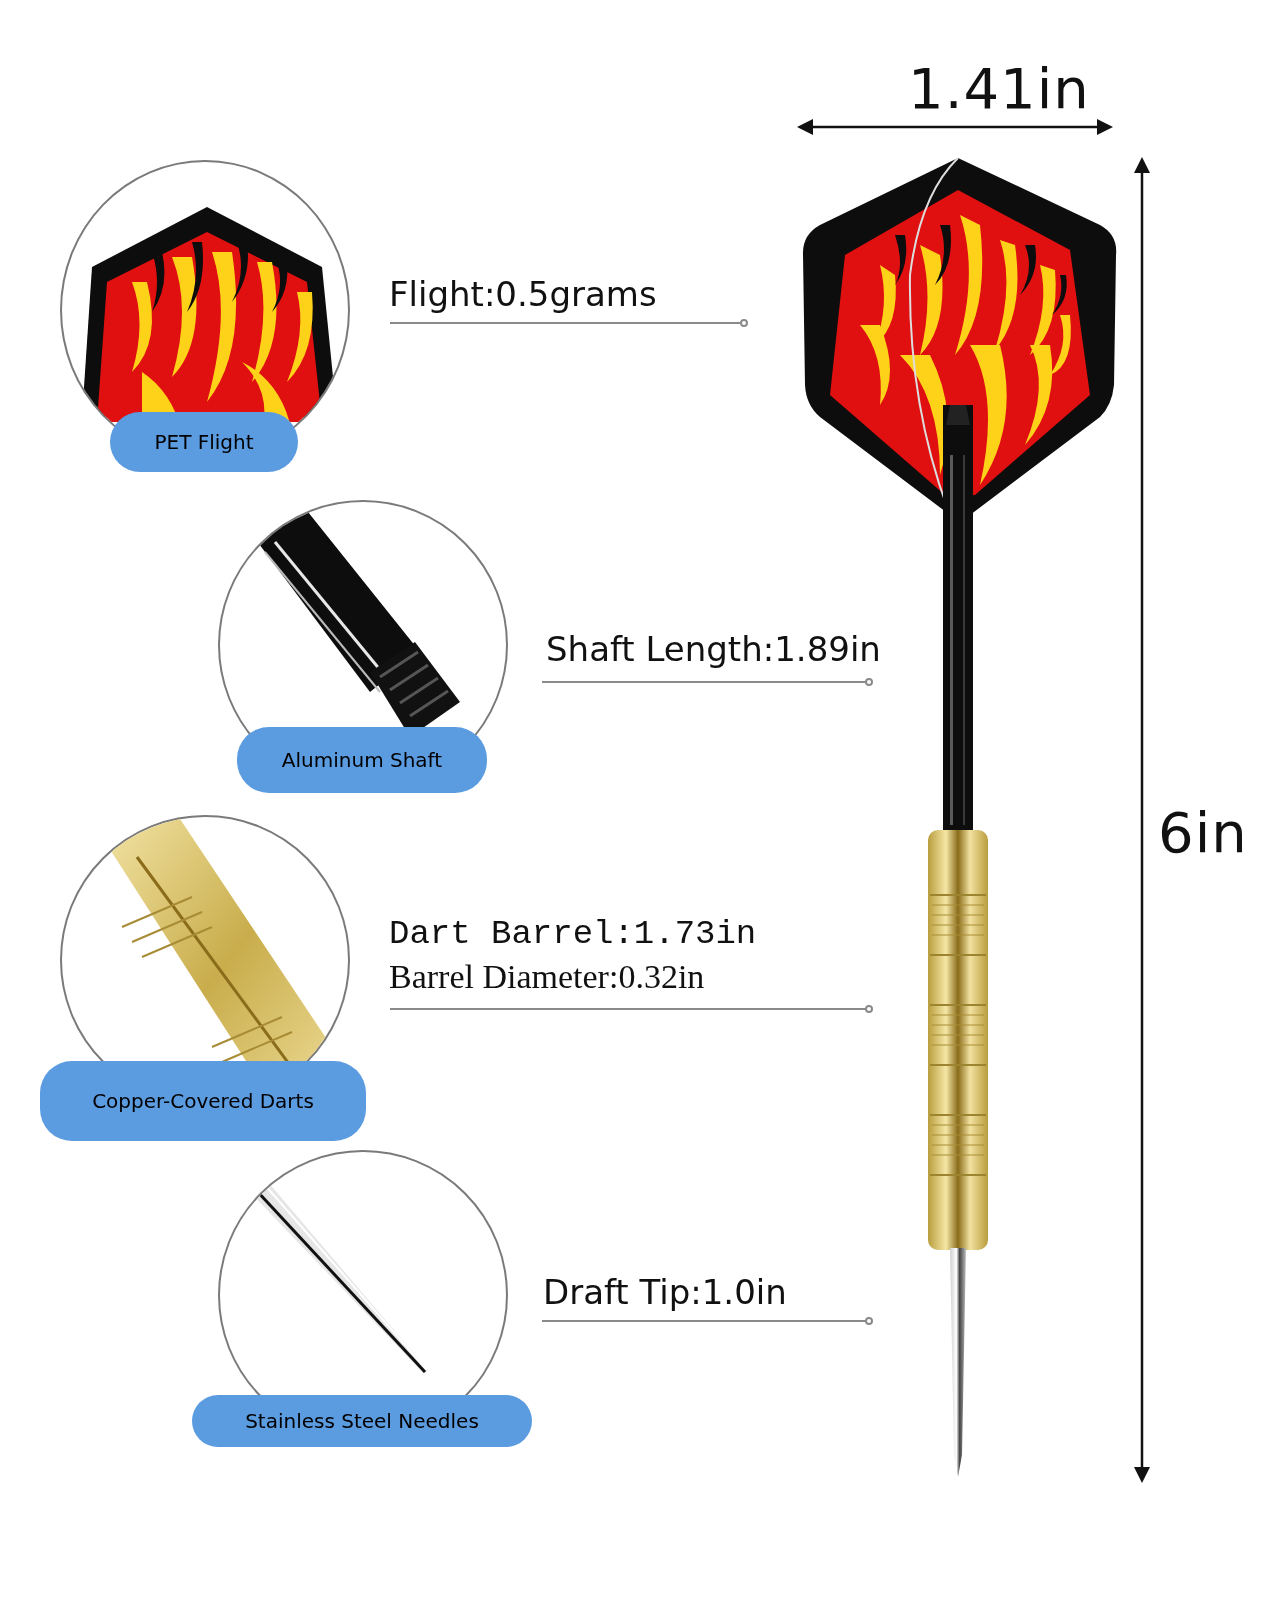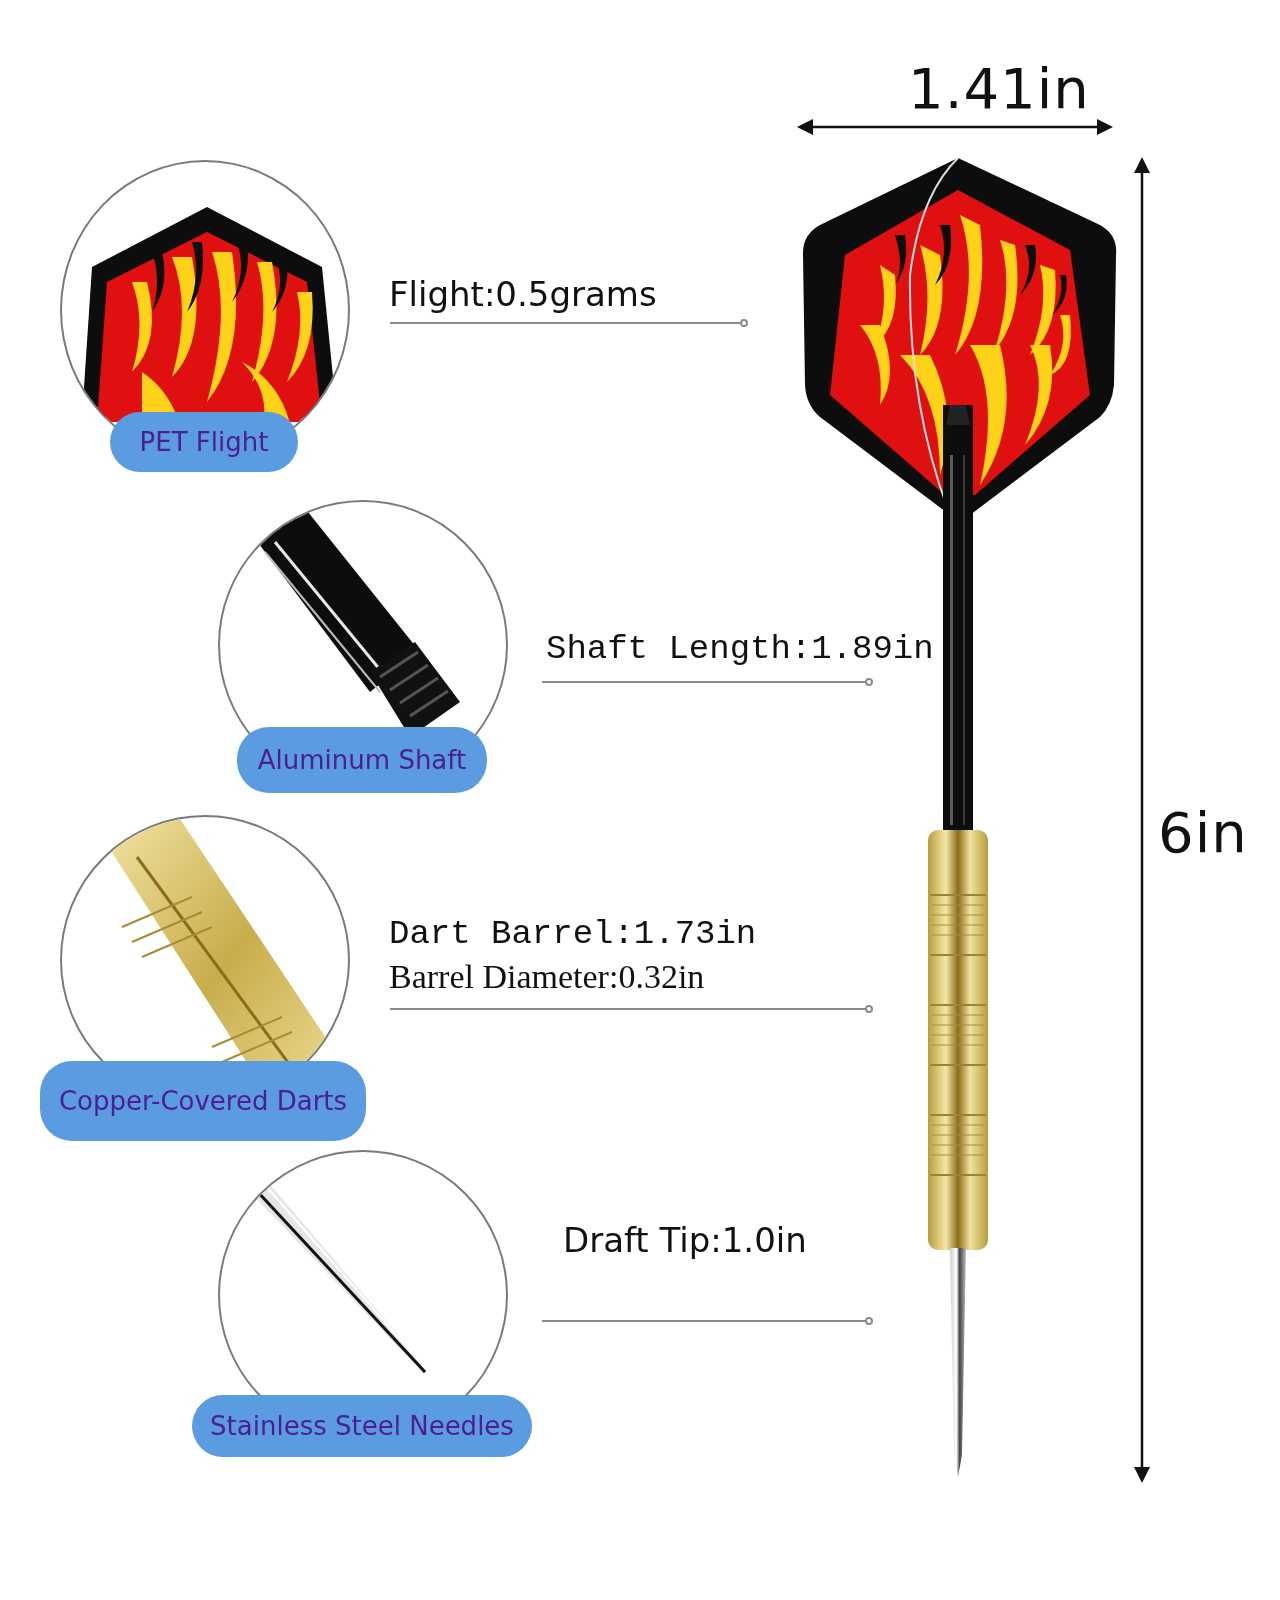--- a/index.html
+++ b/index.html
@@ -5,21 +5,21 @@
   html, body { margin: 0; padding: 0; background: #ffffff; }
   body { width: 1280px; height: 1600px; position: relative; overflow: hidden;
          font-family: "DejaVu Sans", sans-serif; color: #111; }
   .abs { position: absolute; }
   .dim-label { font-size: 56px; letter-spacing: 1px; color: #111; }
   .spec { font-size: 34px; line-height: 44px; color: #111; white-space: nowrap; }
   .leader { height: 2px; background: #8a8a8a; }
   .leader-dot { width: 8px; height: 8px; border: 2px solid #8a8a8a; border-radius: 50%;
                 background: #fff; box-sizing: border-box; }
   .circle { border: 2px solid #7a7a7a; border-radius: 50%; background: #fff; overflow: hidden; box-sizing: border-box; }
-  .badge { background: #5b9be0; color: #4c1d95; font-size: 26px; border-radius: 32px;
+  .badge { background: #5b9be0; color: #000000; font-size: 20px; border-radius: 32px;
            display: flex; align-items: center; justify-content: center; white-space: nowrap; }
   svg { display: block; }
 </style>
 </head>
 <body>
 
 <div class="abs dim-label" style="left:908px; top:56px;">1.41in</div>
 <svg class="abs" style="left:795px; top:116px;" width="320" height="22" viewBox="0 0 320 22">
   <line x1="14" y1="11" x2="306" y2="11" stroke="#111" stroke-width="2.5"></line>
   <polygon points="2,11 18,3 18,19" fill="#111"></polygon>
@@ -142,21 +142,21 @@
     </g>
     <g stroke="#555" stroke-width="3">
       <line x1="160" y1="175" x2="198" y2="150"></line>
       <line x1="170" y1="188" x2="208" y2="163"></line>
       <line x1="180" y1="201" x2="218" y2="176"></line>
       <line x1="190" y1="214" x2="228" y2="189"></line>
     </g>
   </svg>
 </div>
 <div class="abs badge" style="left:237px; top:727px; width:250px; height:66px;">Aluminum Shaft</div>
-<div class="abs spec" style="left:546px; top:627px;font-family:Liberation Mono, monospace;">Shaft Length:1.89in</div>
+<div class="abs spec" style="left:546px; top:627px;">Shaft Length:1.89in</div>
 <div class="abs leader" style="left:542px; top:681px; width:324px;"></div>
 <div class="abs leader-dot" style="left:865px; top:678px;"></div>
 
 <div class="abs circle" style="left:60px; top:815px; width:290px; height:290px;">
   <svg width="290" height="290" viewBox="0 0 290 290">
     <defs>
       <linearGradient id="gold2" x1="0" x2="1" y1="0" y2="1">
         <stop offset="0" stop-color="#f4e6a8"></stop>
         <stop offset="0.5" stop-color="#c9ad4c"></stop>
         <stop offset="1" stop-color="#f2e2a0"></stop>
@@ -181,16 +181,16 @@
 <div class="abs leader" style="left:390px; top:1008px; width:476px;"></div>
 <div class="abs leader-dot" style="left:865px; top:1005px;"></div>
 
 <div class="abs circle" style="left:218px; top:1150px; width:290px; height:290px;">
   <svg width="290" height="290" viewBox="0 0 290 290">
     <polygon points="30,40 48,30 208,218 204,222" fill="#e6e6e6"></polygon>
     <line x1="36" y1="38" x2="205" y2="220" stroke="#111" stroke-width="3"></line>
     <line x1="44" y1="32" x2="207" y2="218" stroke="#fff" stroke-width="2"></line>
   </svg>
 </div>
-<div class="abs badge" style="left:192px; top:1395px; width:340px; height:62px;">Stainless  Steel Needles</div>
-<div class="abs spec" style="left:543px; top:1218px;margin-left:20px;">Draft Tip:1.0in</div>
+<div class="abs badge" style="left:192px; top:1395px; width:340px; height:52px;">Stainless  Steel Needles</div>
+<div class="abs spec" style="left:543px; top:1270px;">Draft Tip:1.0in</div>
 <div class="abs leader" style="left:542px; top:1320px; width:324px;"></div>
 <div class="abs leader-dot" style="left:865px; top:1317px;"></div>
 
 </body></html>

